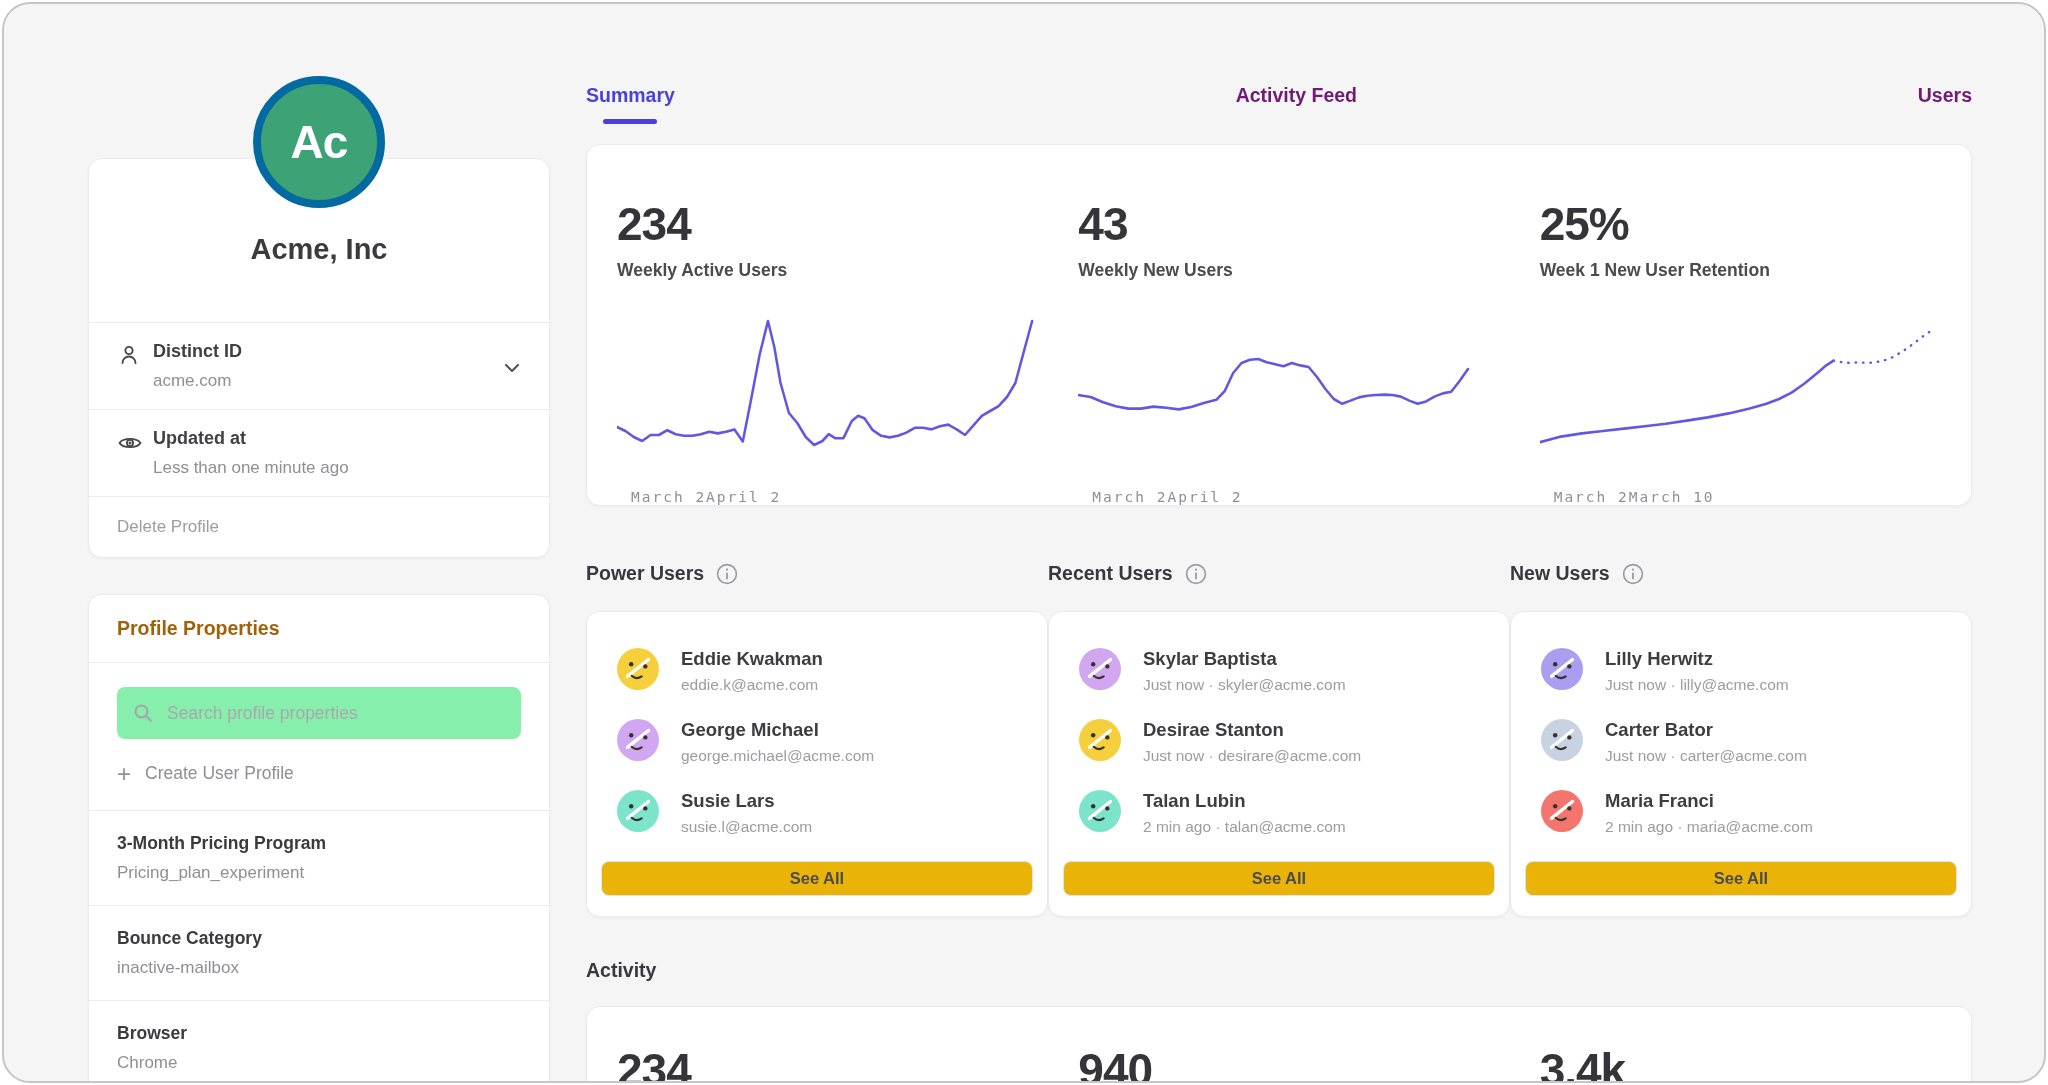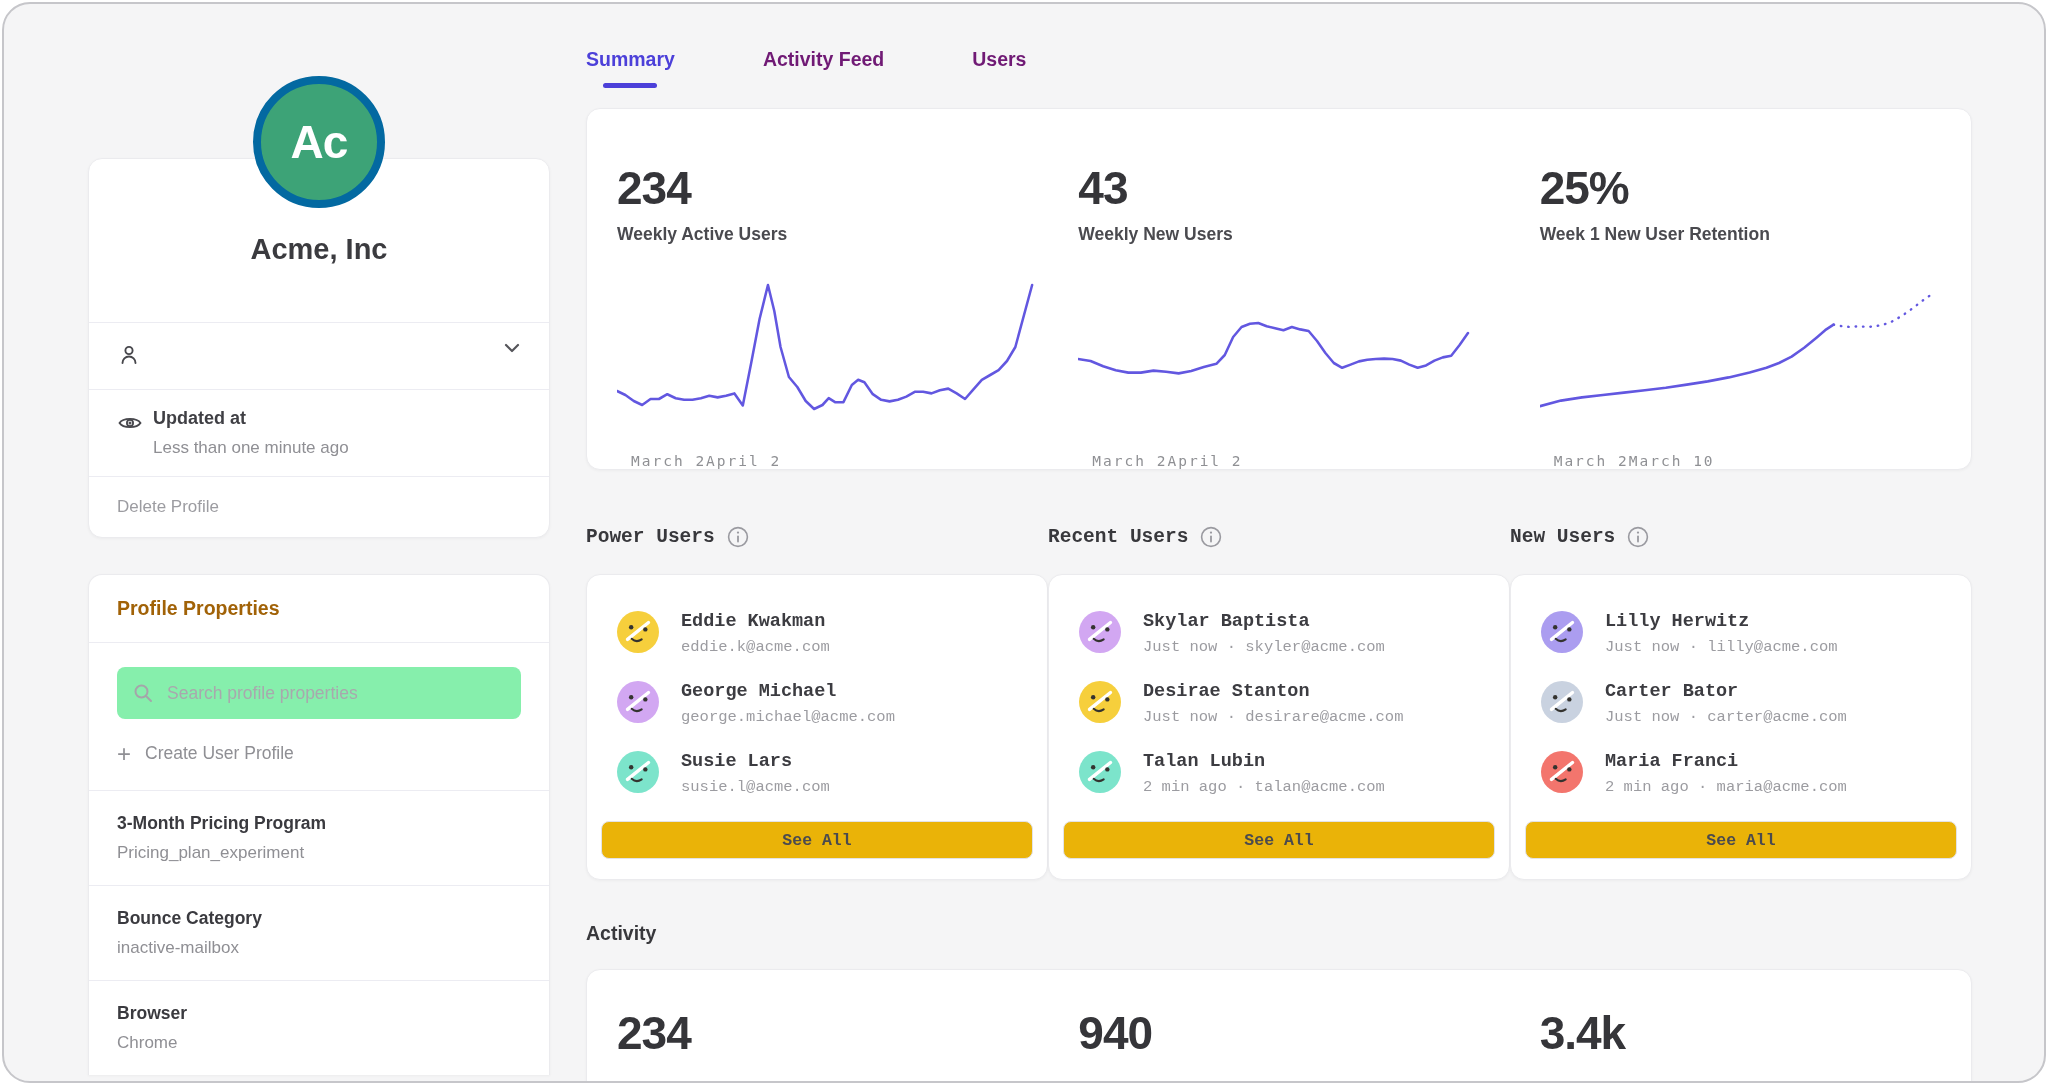--- a/index.html
+++ b/index.html
@@ -27,36 +27,36 @@
   .search-box{display:flex;align-items:center;background:#86efac;border-radius:8px;height:52px;padding:0 16px;}
   .search-box input{border:none;background:transparent;outline:none;font-size:17.5px;color:#55555a;margin-left:12px;flex:1;font-family:"Liberation Sans",sans-serif;}
   .search-box input::placeholder{color:#a8a8ad;}
   .create-row{display:flex;align-items:center;gap:14px;margin:24px 28px 26px;color:#8f8f94;font-size:17.5px;cursor:pointer;}
   .plus-icon{font-size:24px;line-height:20px;color:#909095;}
   .property-row{border-top:1px solid #ececf2;padding:22px 28px;}
   .property-name{font-size:17.5px;font-weight:700;color:#3a3a3f;}
   .property-value{font-size:17px;color:#8f8f94;margin-top:9px;}
   
   .main{width:1386px;margin-left:36px;flex:none;display:flex;flex-direction:column;}
-  .tabs{margin-top:44px;display:flex;justify-content:flex-start;gap:88px;align-items:flex-start;}
+  .tabs{margin-top:80px;display:flex;justify-content:space-between;gap:88px;align-items:flex-start;}
   .tab{background:none;border:none;padding:0;display:flex;flex-direction:column;align-items:center;cursor:pointer;font-family:inherit;}
   .tab-label{font-size:19.5px;font-weight:600;color:#701a75;}
   .tab.active .tab-label{color:#4c40d9;font-weight:700;}
   .tab-underline{width:54px;height:5px;border-radius:3px;background:#4c40d9;margin-top:12px;}
   .summary-card{margin-top:20px;height:388px;display:grid;grid-template-columns:repeat(3,1fr);}
   .stat-col{padding:56px 12px 0 30px;}
   .stat-value{font-size:46px;font-weight:700;color:#353539;letter-spacing:-1px;line-height:1;}
   .stat-label{font-size:17.5px;font-weight:600;color:#4a4a4f;margin-top:13px;}
   .spark{width:100%;height:160px;margin-top:30px;display:block;}
   .spark polyline{fill:none;stroke-linejoin:round;stroke-linecap:round;}
   .spark .solid{stroke-width:2.6;}
   .spark .dotted{stroke-width:2.4;stroke-dasharray:0.6 7;}
   .axis-row{display:flex;justify-content:flex-start;padding:0 52px 0 14px;margin-top:18px;
             font-family:"DejaVu Sans Mono",monospace;font-size:14.5px;color:#8f9094;letter-spacing:2px;}
-  .user-grid{margin-top:56px;display:grid;grid-template-columns:repeat(3,1fr);font-family:Liberation Mono, monospace;}
+  .user-grid{margin-top:56px;display:grid;grid-template-columns:repeat(3,1fr);}
   .section-title-row{display:flex;align-items:center;gap:12px;}
   .section-title{font-size:19.5px;font-weight:700;color:#38383c;}
   .info-icon{color:#9a9aa0;cursor:pointer;display:flex;}
   .user-card{margin-top:26px;height:306px;padding:36px 14px 20px;display:flex;flex-direction:column;}
   .user-row{display:flex;align-items:flex-start;gap:22px;padding:0 16px;margin-bottom:25px;cursor:pointer;}
   .avatar-sm{width:42px;height:42px;border-radius:50%;flex:none;overflow:hidden;}
   .avatar-sm svg{width:100%;height:100%;display:block;}
   .user-name{font-size:18.5px;font-weight:700;color:#3c3c41;}
   .user-detail{font-size:15.5px;color:#9c9ca1;margin-top:6px;}
   .see-all{margin-top:auto;height:46px;background:#eab308;border:1px solid #e3e3e7;border-radius:8px;
@@ -80,20 +80,24 @@
     <section class="card profile-card">
       <div class="name-block">
         <h1 class="profile-name">Acme, Inc</h1>
       </div>
       <div id="profile-fields">
           <div class="field-row">
             <span class="field-icon"><svg width="24" height="24" viewBox="0 0 24 24" fill="none" stroke="#47474c" stroke-width="1.9">
                 <circle cx="12" cy="7.5" r="3.6"></circle>
                 <path d="M5.5 20 a6.5 6.5 0 0 1 13 0" stroke-linecap="round"></path>
               </svg></span>
+            <div class="field-texts">
+              <div class="field-label">Distinct ID</div>
+              <div class="field-value">acme.com</div>
+            </div>
             <span class="chevron"><svg width="22" height="22" viewBox="0 0 22 22" fill="none" stroke="#55555a" stroke-width="2.2" stroke-linecap="round" stroke-linejoin="round">
                 <polyline points="5,8 11,14 17,8"></polyline>
               </svg></span>
           </div>
           <div class="field-row">
             <span class="field-icon"><svg width="26" height="26" viewBox="0 0 26 26" fill="none" stroke="#47474c" stroke-width="1.8">
                 <path d="M2.5 13 C6 7.5 20 7.5 23.5 13 C20 18.5 6 18.5 2.5 13 Z"></path>
                 <circle cx="13" cy="13" r="3.1"></circle>
                 <circle cx="13" cy="13" r="0.6" fill="#47474c"></circle>
               </svg></span>

